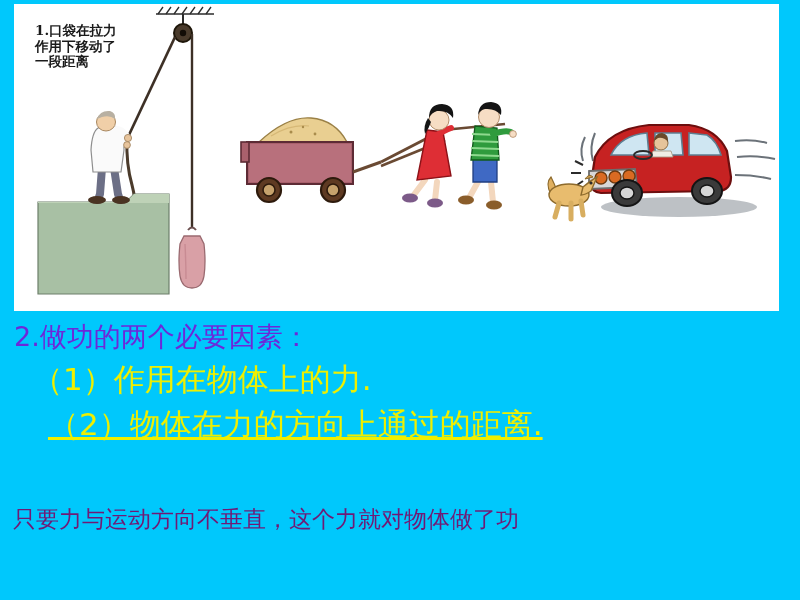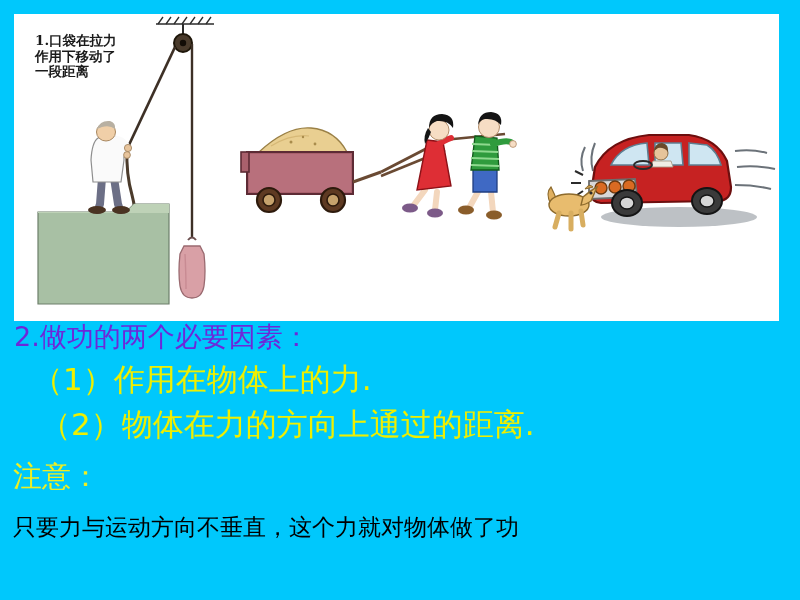--- a/index.html
+++ b/index.html
@@ -18,21 +18,21 @@
     width: 800px;
     height: 600px;
     background: #00c8fc;
     overflow: hidden;
   }
 
   
   #illus-panel {
     position: absolute;
     left: 14px;
-    top: 14px;
+    top: 4px;
     width: 765px;
     height: 307px;
     background: #ffffff;
     overflow: hidden;
   }
 
   .caption {
     position: absolute;
     font-family: "DejaVu Serif", "Liberation Serif", serif;
     font-weight: bold;
@@ -72,34 +72,34 @@
     font-size: 27px;
     color: #6d28d9;
   }
   #line-point1 {
     left: 32px;  top: 52px;
     font-size: 31px;
     color: #efef00;
     text-align: right;
   }
   #line-point2 {
-    left: 40px;  top: 97px;
+    left: 48px;  top: 97px;
     font-size: 31px;
     color: #efef00;
+    text-decoration: underline;
   }
   #line-note-label {
     left: 13px;  top: 150px;
     font-size: 29px;
     color: #efef22;
   }
   #line-note-text {
     left: 13px;  top: 197px;
     font-size: 23px;
-    color: #000000;
-    margin-top: 8px;
+    color: #701a75;
   }
 </style>
 </head>
 <body>
 
 <div id="slide">
 
   <div id="illus-panel">
 
     <div id="scene-pulley">
@@ -276,17 +276,16 @@
       </svg>
       
     </div>
 
   </div>
 
   <div id="body-text">
     <div class="tline" id="line-heading">2.做功的两个必要因素：</div>
     <div class="tline" id="line-point1">（1）作用在物体上的力.</div>
     <div class="tline" id="line-point2">（2）物体在力的方向上通过的距离.</div>
-    <div class="tline" id="line-note-label">注意：</div>
     <div class="tline" id="line-note-text">只要力与运动方向不垂直，这个力就对物体做了功</div>
   </div>
 
 </div>
 
 </body></html>

